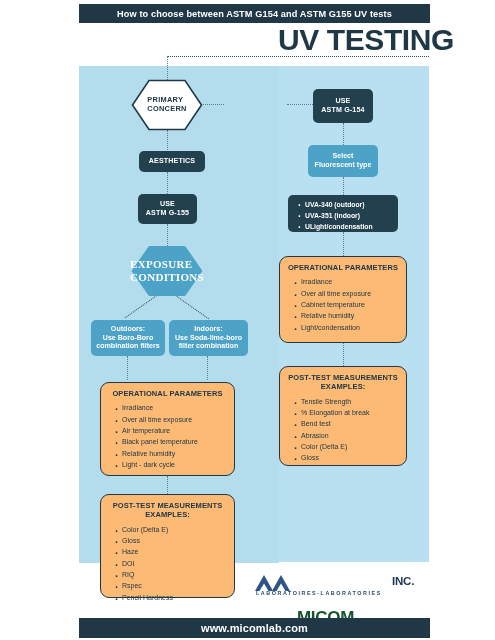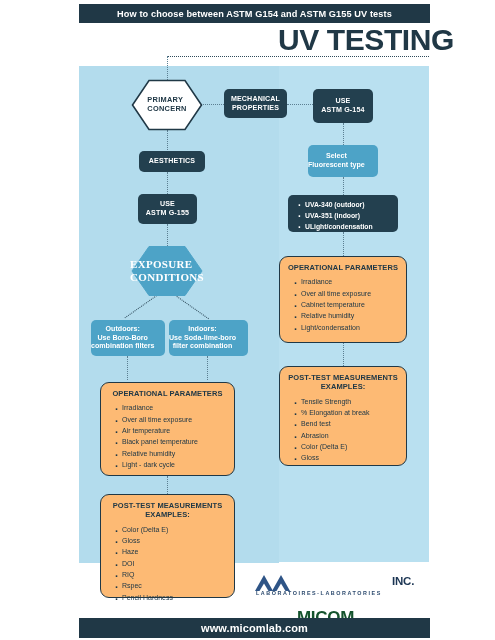--- a/index.html
+++ b/index.html
@@ -52,21 +52,21 @@
     position:absolute;background:#23404f;border-radius:5px;
     color:#ffffff;display:flex;align-items:center;justify-content:center;
     text-align:center;font-weight:bold;box-sizing:border-box;
     line-height:1.22;
   }
   .nd-sm{font-size:7.1px;letter-spacing:.15px;}
 
   
   .nb{
     position:absolute;background:#4da3c7;border-radius:5px;
-    color:#ffffff;display:flex;align-items:center;justify-content:flex-start;
+    color:#ffffff;display:flex;align-items:center;justify-content:center;
     text-align:center;font-weight:bold;box-sizing:border-box;font-size:7.1px;
     line-height:1.25;
   }
 
   
   .hex-wrap{position:absolute;}
   .hex-wrap svg{display:block;}
   .hex-lbl{
     position:absolute;left:0;top:0;width:100%;height:100%;
     display:flex;align-items:center;justify-content:center;text-align:left;
@@ -246,26 +246,20 @@
       <li>Color (Delta E)</li>
       <li>Gloss</li>
       <li>Haze</li>
       <li>DOI</li>
       <li>RIQ</li>
       <li>Rspec</li>
       <li>Pencil Hardness</li>
     </ul>
   </div>
 
-  <div class="nd nd-sm" style="left:217px;top:89px;width:63px;height:29px;">
-    <div>
-      <div>MECHANICAL</div>
-      <div>PROPERTIES</div>
-    </div>
-  </div>
 
   <div class="nd nd-sm" style="left:306px;top:89px;width:60px;height:34px;">
     <div>
       <div>USE</div>
       <div>ASTM G-154</div>
     </div>
   </div>
 
   <div class="nb" style="left:301px;top:145px;width:70px;height:32px;">
     <div>

